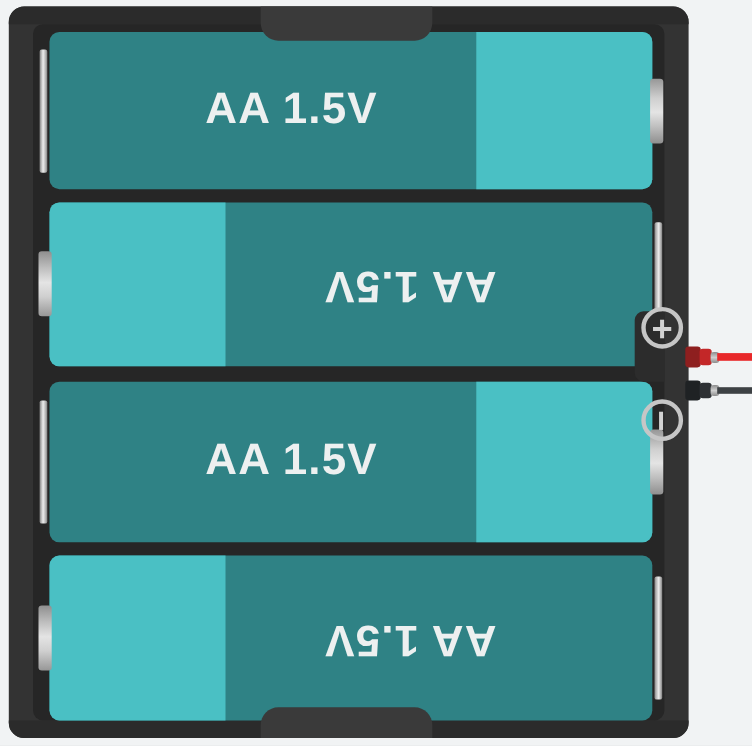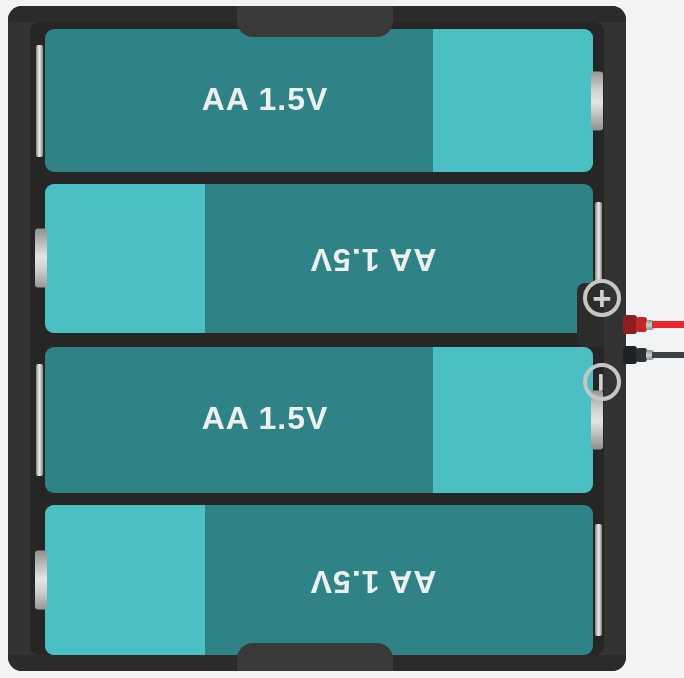--- a/index.html
+++ b/index.html
@@ -31,21 +31,21 @@
   .battery.b2{top:178px;height:149px;}
   .battery.b3{top:341px;height:146px;}
   .battery.b4{top:499px;height:150px;}
   .battery.flipped{transform:rotate(180deg);}
   .cap{position:absolute;right:0;top:0;bottom:0;width:160px;background:var(--cyan);border-radius:0 9px 9px 0;}
   .nub{position:absolute;right:-10px;top:50%;transform:translateY(-50%);width:12px;height:59px;border-radius:3px;
        background:linear-gradient(180deg,#979797,#cfcfcf 30%,#e4e4e4 52%,#bdbdbd 75%,#8f8f8f);}
   .spring{position:absolute;left:-9px;top:50%;transform:translateY(-50%);width:7px;height:112px;border-radius:2px;
        background:linear-gradient(90deg,#828282,#ededed 45%,#c4c4c4 70%,#858585);}
   .batt-label{position:absolute;top:50%;left:50%;transform:translate(calc(-50% - 54px),-54%);
-       font-size:32px;font-weight:700;letter-spacing:1px;color:var(--label);white-space:nowrap;}
+       font-size:40px;font-weight:700;letter-spacing:1px;color:var(--label);white-space:nowrap;}
 
   
   .terminal{position:absolute;width:30px;height:30px;border:4px solid var(--ring);border-radius:50%;
        z-index:8;display:flex;align-items:center;justify-content:center;
        color:#d2d2d2;font-size:33px;font-weight:700;line-height:1;}
   .terminal.pos{left:583px;top:279px;}
   .terminal.neg{left:583px;top:363px;}
   .terminal.neg .sym{transform:rotate(90deg);display:block;}
 
   

